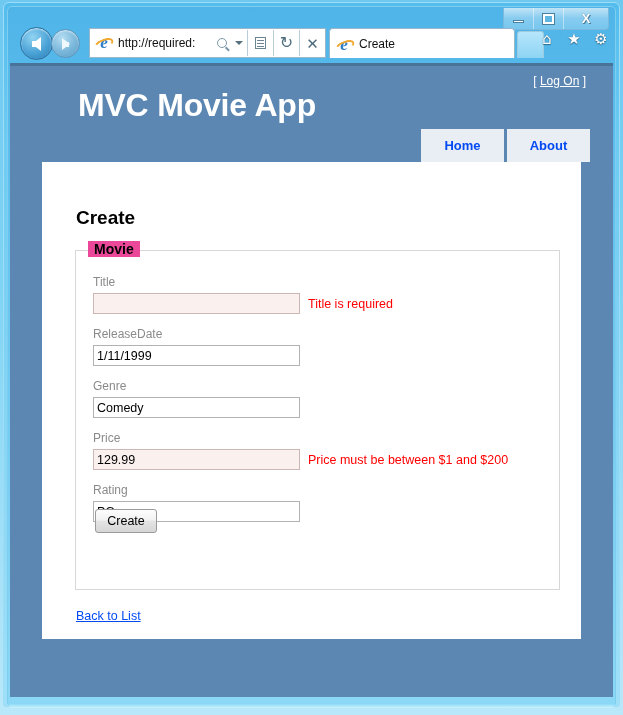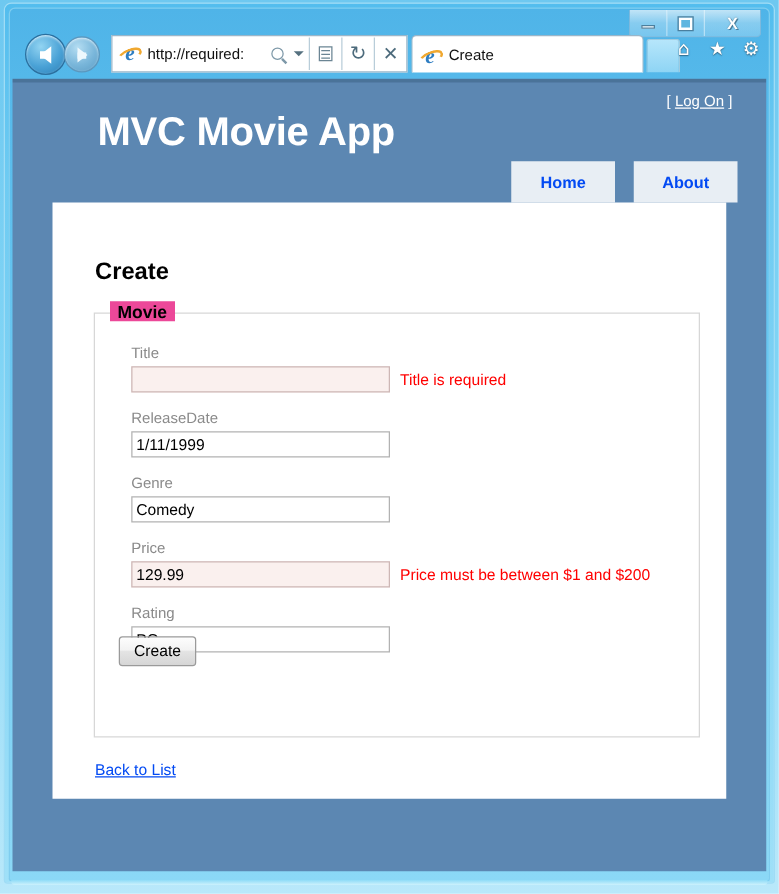--- a/index.html
+++ b/index.html
@@ -383,21 +383,21 @@
   .menu-item {
     width: 83px;
     height: 33px;
     background: #e8eef4;
     display: flex;
     align-items: center;
     justify-content: center;
     font-size: 13px;
     font-weight: bold;
     color: #034af3;
-    margin-left: 15px;
+    margin-left: 3px;
   }
 
   
   #main-content {
     position: absolute;
     left: 32px; top: 99px;
     width: 539px;
     height: 477px;
     background: #ffffff;
     box-sizing: border-box;
@@ -425,21 +425,21 @@
     left: 12px; top: -10px;
     background: #ec4899;
     padding: 0 6px;
     font-size: 14px;
     font-weight: bold;
     color: #000000;
   }
 
   .field-group {
     position: absolute;
-    left: 29px;
+    left: 17px;
   }
   .field-label {
     font-size: 12px;
     color: #8a8a8a;
     display: block;
     margin-bottom: 4px;
   }
   .field-row {
     display: flex;
     align-items: center;

